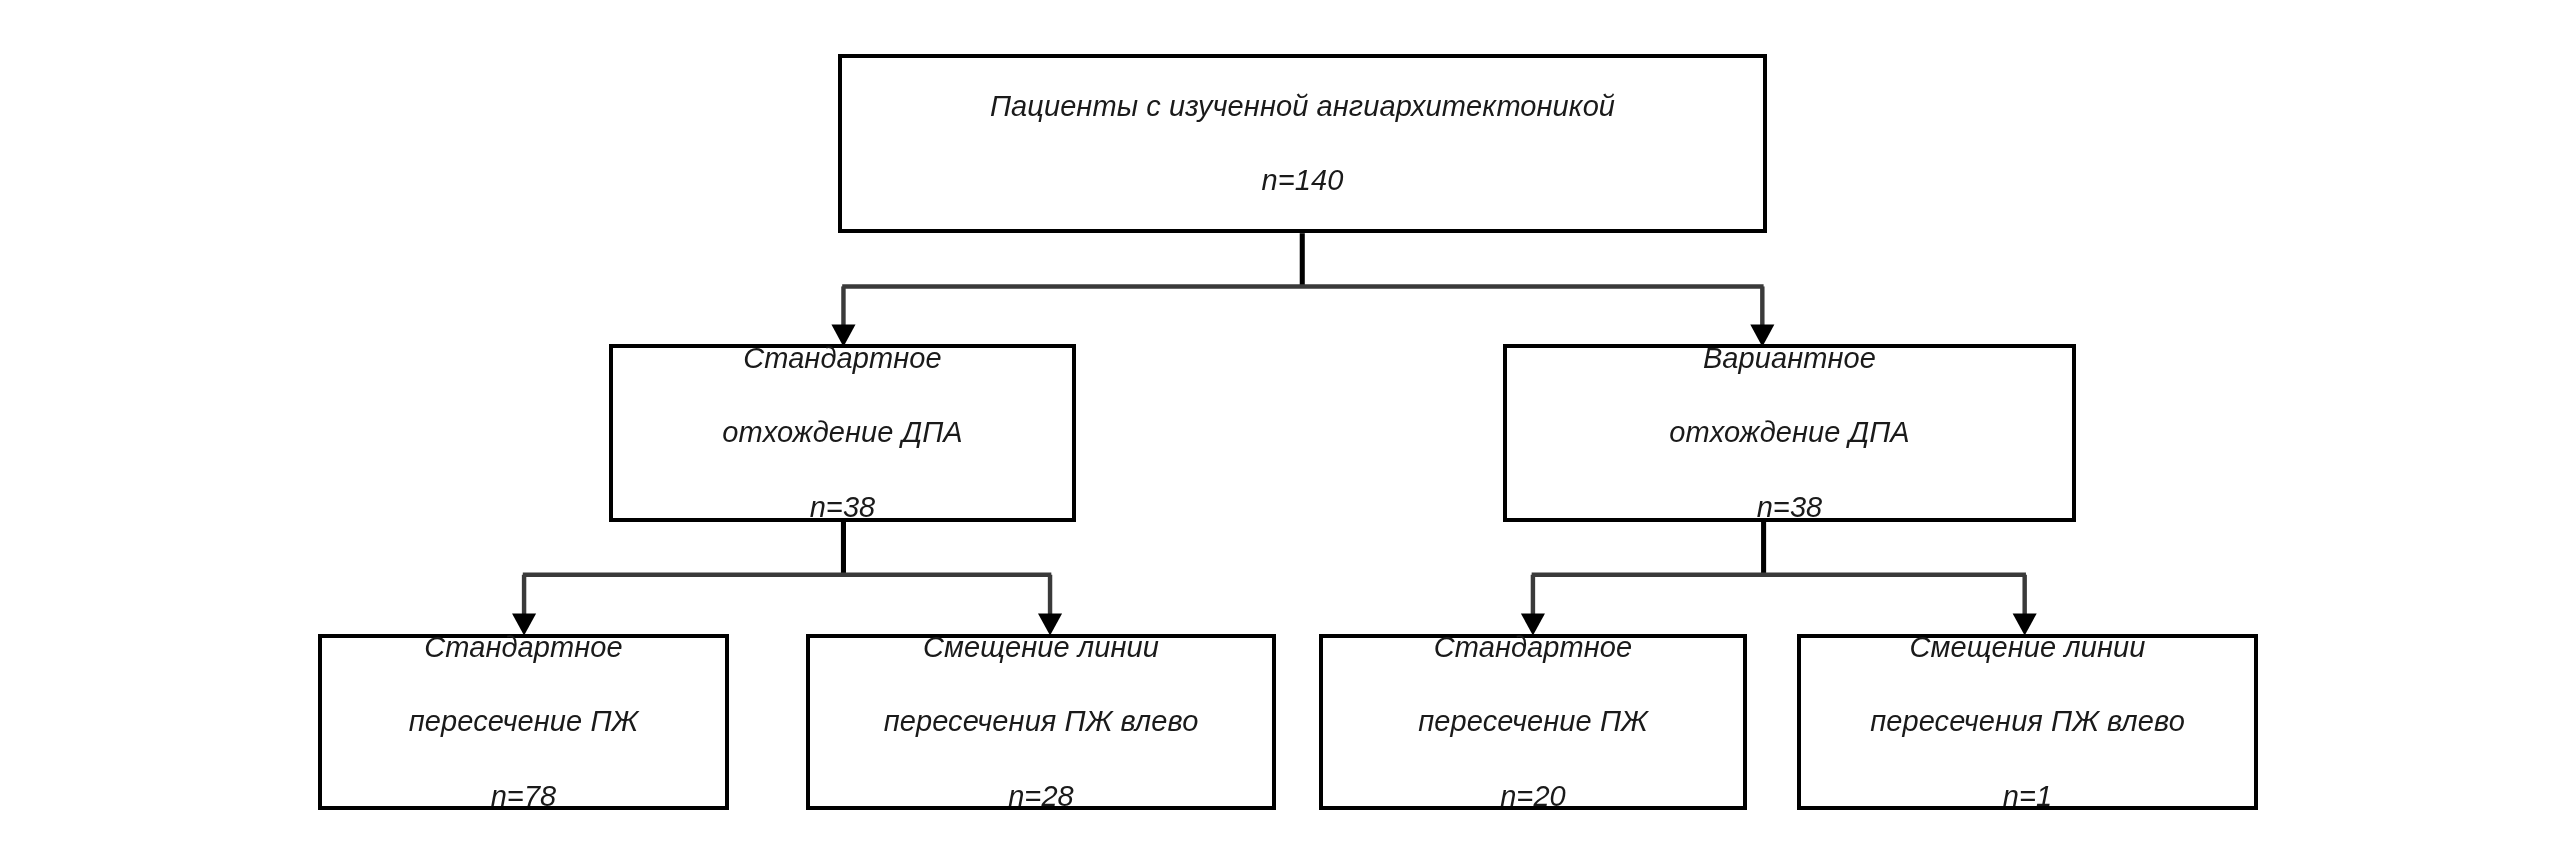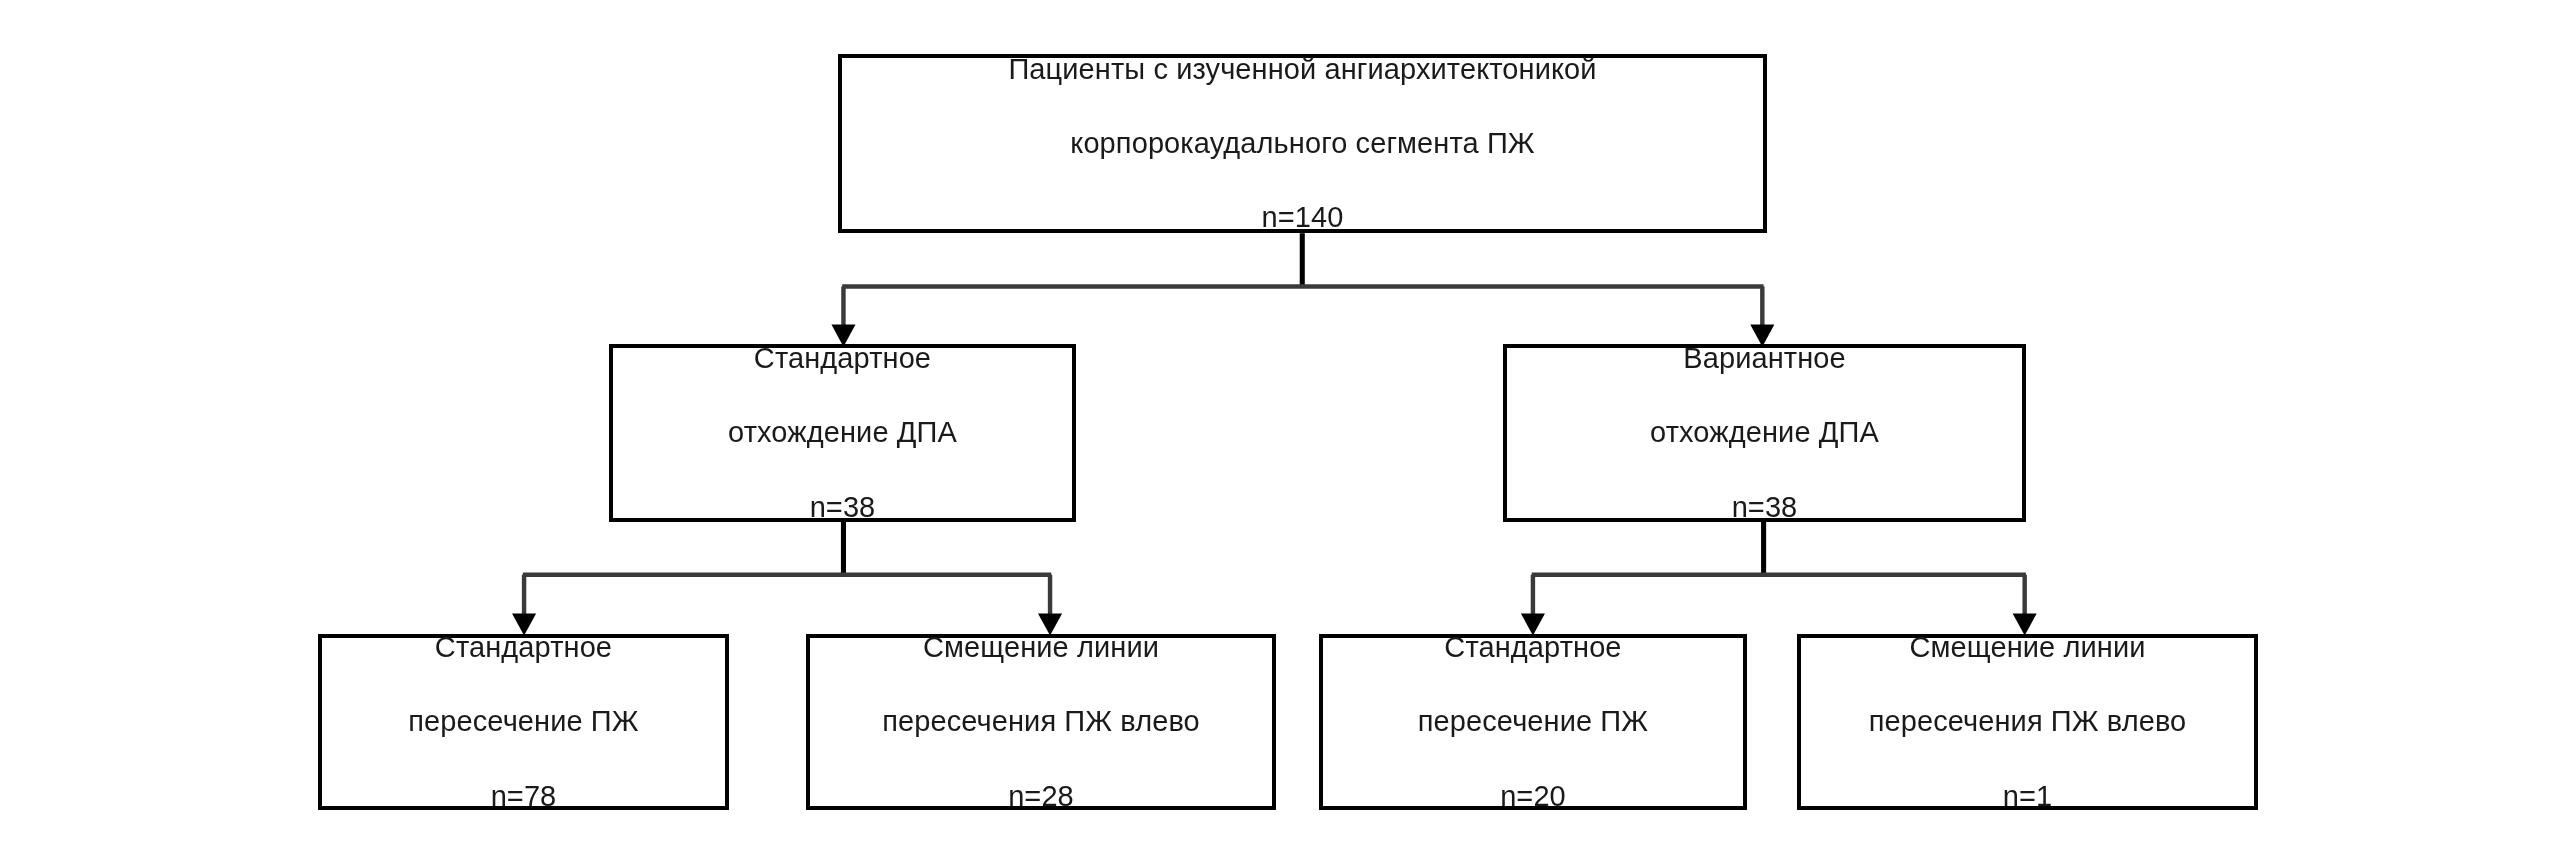--- a/index.html
+++ b/index.html
@@ -20,20 +20,21 @@
   }
   .node {
     position: absolute;
     box-sizing: border-box;
     background: #ffffff;
     border: 4.4px solid #000000;
     display: flex;
     align-items: center;
     justify-content: center;
     text-align: center;
+    font-style: italic;
   }
   .node-label {
     font-size: 29px;
     line-height: 1.28;
     letter-spacing: 0.1px;
     color: #1a1a1a;
     white-space: pre-line;
     padding: 0 9px;
   }
   .node-label .n-line {
@@ -89,34 +90,33 @@
     <path class="conn-line" d="M 2416 907 L 3196 907"></path>
     <path class="conn-line" d="M 2418 907 L 2418 985"></path>
     <polygon class="arrow-head" points="2418,1003 2399,968 2437,968"></polygon>
     <path class="conn-line" d="M 3194 907 L 3194 985"></path>
     <polygon class="arrow-head" points="3194,1003 3175,968 3213,968"></polygon>
   </svg>
 
   <div class="node" style="left:838px; top:54px; width:929px; height:179px;">
     <div class="node-label">
       <span class="n-line">Пациенты с изученной ангиархитектоникой</span>
-      <span class="n-line">корпорокаудального сегмента ПЖ</span>
       <span class="n-line">n=140</span>
     </div>
   </div>
 
   <div class="node" style="left:609px; top:344px; width:467px; height:178px;">
     <div class="node-label">
       <span class="n-line">Стандартное</span>
       <span class="n-line">отхождение ДПА</span>
       <span class="n-line">n=38</span>
     </div>
   </div>
 
-  <div class="node" style="left:1503px; top:344px; width:523px; height:178px;">
+  <div class="node" style="left:1503px; top:344px; width:573px; height:178px;">
     <div class="node-label">
       <span class="n-line">Вариантное</span>
       <span class="n-line">отхождение ДПА</span>
       <span class="n-line">n=38</span>
     </div>
   </div>
 
   <div class="node" style="left:318px; top:634px; width:411px; height:176px;">
     <div class="node-label">
       <span class="n-line">Стандартное</span>

